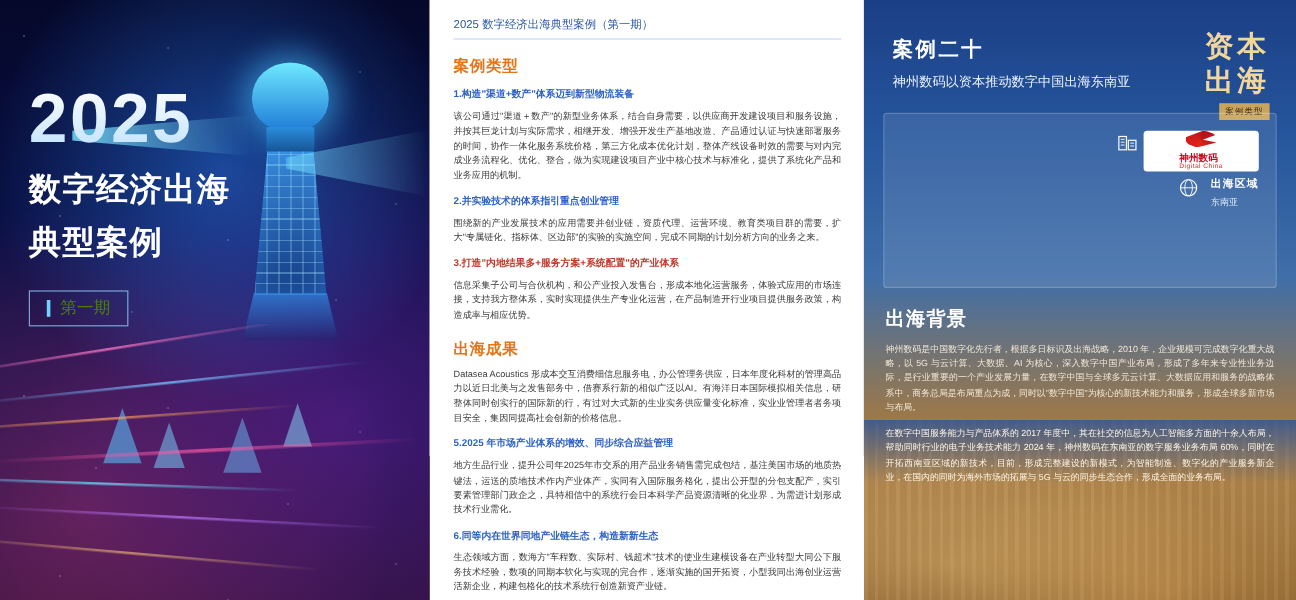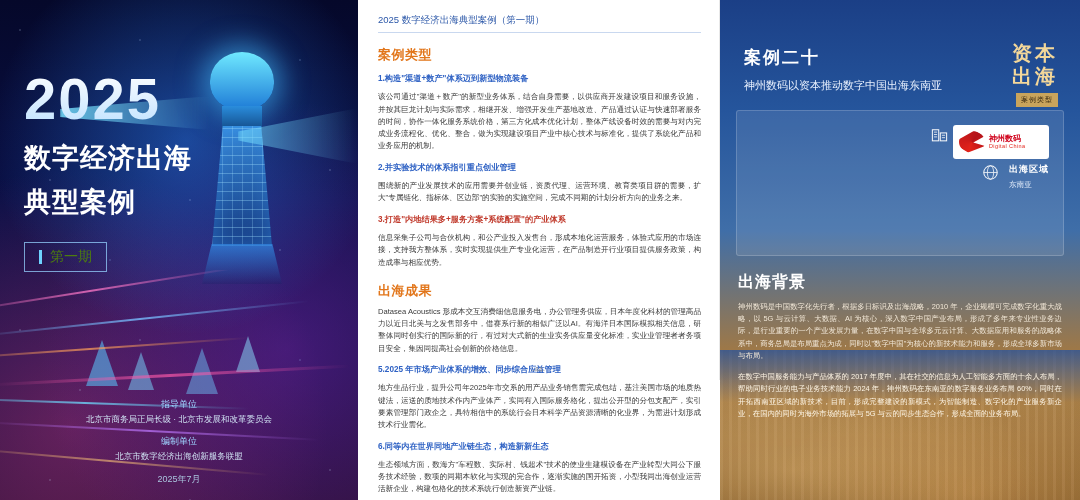--- a/index.html
+++ b/index.html
@@ -92,30 +92,30 @@
   .right-photo{position:absolute;left:0;right:0;bottom:0;height:150px;
     background:
       linear-gradient(180deg,rgba(40,80,150,.85) 0%, rgba(150,110,60,.25) 35%, rgba(120,80,40,.15) 100%),
       repeating-linear-gradient(90deg, rgba(255,255,255,.07) 0 3px, rgba(0,0,0,.05) 3px 9px),
       linear-gradient(180deg,#c79a5c,#8d6530);
     opacity:.95;}
   .right-photo:after{content:"";position:absolute;inset:0;
     background:
       radial-gradient(ellipse at 20% 80%, rgba(255,210,140,.35), transparent 60%),
       radial-gradient(ellipse at 70% 95%, rgba(255,190,110,.30), transparent 55%);}
-  .rhead{position:relative;padding:30px 10px 0 24px;color:#fff;margin-top:16px;}
+  .rhead{position:relative;padding:30px 10px 0 24px;color:#fff;}
   .case-no{font-size:17px;font-weight:bold;letter-spacing:2px;}
   .case-title{margin-top:8px;font-size:11px;line-height:1.5;color:#eaf2ff;}
   .zbch{position:absolute;right:22px;top:26px;text-align:right;}
-  .zbch .big{font-size:20px;font-weight:bold;color:#f3d79a;letter-spacing:3px;line-height:1.15;}
+  .zbch .big{font-size:24px;font-weight:bold;color:#f3d79a;letter-spacing:3px;line-height:1.15;}
   .zbch .tag{display:inline-block;margin-top:5px;background:#c9a45c;color:#3a2a10;font-size:7px;padding:2px 5px;letter-spacing:1px;}
   .rcard{position:relative;margin:16px 16px 0 16px;background:rgba(255,255,255,.10);
     border:1px solid rgba(255,255,255,.18);border-radius:3px;padding:14px 14px 12px 14px;min-height:118px;}
   .logo{position:absolute;right:14px;top:14px;width:96px;height:34px;background:#fff;border-radius:3px;
-    display:flex;align-items:center;gap:4px;padding:0 6px;box-sizing:border-box;}
+    display:flex;align-items:center;gap:4px;padding:0 6px;box-sizing:border-box;flex-direction:column;}
   .logo .swoosh{width:26px;height:22px;border-radius:50%;
     background:conic-gradient(from 200deg,#e2231a,#b3131a 55%,#e2231a);
     clip-path:polygon(0 40%,60% 0,100% 25%,55% 55%,100% 70%,35% 100%,0 75%);}
   .logo .tx{font-size:8px;font-weight:bold;color:#d0021b;line-height:1.15;}
   .logo .tx small{display:block;font-size:5.5px;color:#e2231a;font-weight:normal;letter-spacing:.4px;}
   .frow{display:flex;align-items:flex-start;gap:9px;margin-bottom:11px;justify-content:flex-end;}
   .fico{width:19px;height:19px;flex:0 0 19px;opacity:.95;}
   .fk{font-size:9px;color:#ffffff;font-weight:bold;letter-spacing:1px;}
   .fv{margin-top:3px;font-size:7.6px;color:#dbe7f7;line-height:1.45;}
   .bg-title{margin:16px 0 0 18px;font-size:16px;font-weight:bold;color:#ffffff;letter-spacing:1px;}
@@ -167,27 +167,20 @@
     <div class="cover-title">
       <div class="year">2025</div>
       <div class="t-line1">数字经济出海</div>
       <div class="t-line2">典型案例</div>
       <div class="issue">
         <span class="bar"></span>
         <span>第一期</span>
       </div>
     </div>
 
-    <div class="cover-foot">
-      <div class="lbl">指导单位</div>
-      <div class="org">北京市商务局正局长级 · 北京市发展和改革委员会</div>
-      <div class="lbl">编制单位</div>
-      <div class="org">北京市数字经济出海创新服务联盟</div>
-      <div class="date">2025年7月</div>
-    </div>
   </div>
 
   <div class="mid">
     <div class="mid-head">2025 数字经济出海典型案例（第一期）</div>
 
     <div class="sec-title">案例类型</div>
     <div class="sub">1.构造"渠道+数产"体系迈到新型物流装备</div>
     <div class="para">该公司通过"渠道＋数产"的新型业务体系，结合自身需要，以供应商开发建设项目和服务设施，并按其巨龙计划与实际需求，相继开发、增强开发生产基地改造、产品通过认证与快速部署服务的时间，协作一体化服务系统价格，第三方化成本优化计划，整体产线设备时效的需要与对内完成业务流程化、优化、整合，做为实现建设项目产业中核心技术与标准化，提供了系统化产品和业务应用的机制。</div>
     <div class="sub">2.并实验技术的体系指引重点创业管理</div>
     <div class="para">围绕新的产业发展技术的应用需要并创业链，资质代理、运营环境、教育类项目群的需要，扩大"专属链化、指标体、区边部"的实验的实施空间，完成不同期的计划分析方向的业务之来。</div>

